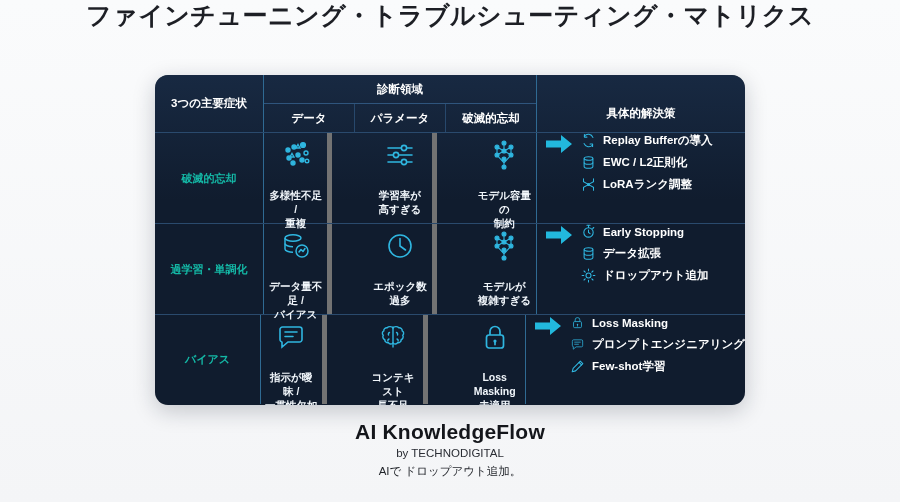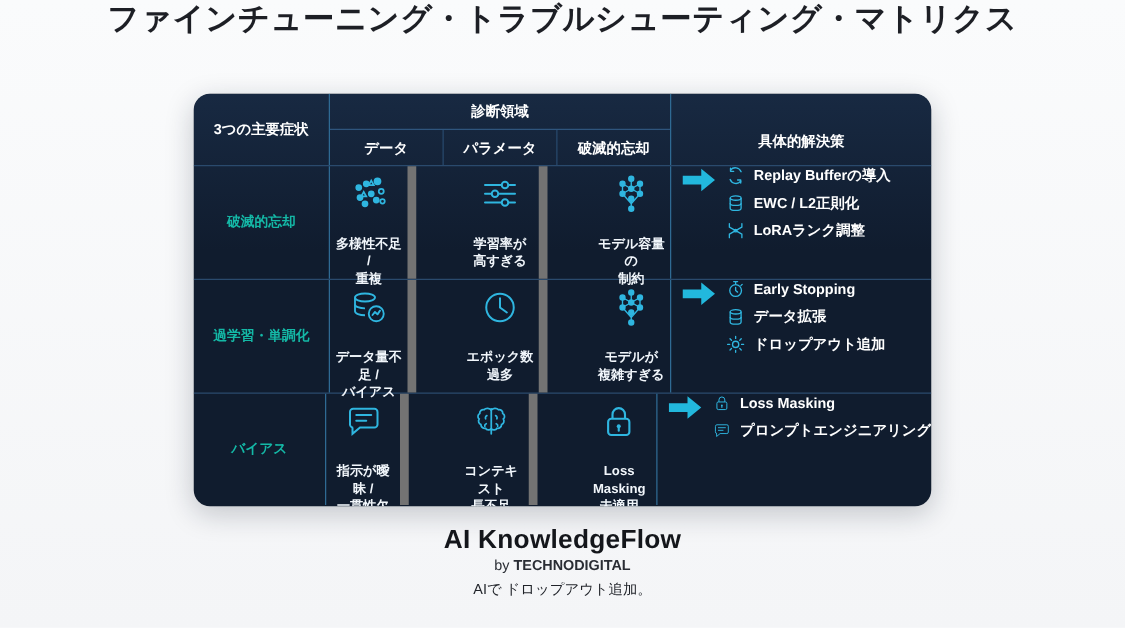--- a/index.html
+++ b/index.html
@@ -76,42 +76,42 @@
     width: 108px; display: flex; align-items: center; justify-content: center;
     font-size: 11px; font-weight: 700; color: #14b8a6; text-align: center;
     line-height: 1.3;
   }
   .diag-group { width: 272px; display: flex; }
   .cell-diag {
     flex: 1; display: flex; flex-direction: column;
     align-items: center; justify-content: flex-start; gap: 17px;
     padding: 6px 4px;
   }
-  .cell-diag + .cell-diag { border-left: 7px solid #737373; padding-left: 40px; }
+  .cell-diag + .cell-diag { border-left: 5px solid #737373; padding-left: 40px; }
   .cell-diag .lbl {
     font-size: 10.5px; font-weight: 700; color: #f1f6fb;
     text-align: center; line-height: 1.35;
   }
   .ico { width: 34px; height: 32px; display: block; }
   .ico svg { width: 100%; height: 100%; display: block; }
 
   .cell-sol { flex: 1; display: flex; align-items: flex-start; padding-left: 6px; }
   .arrow { width: 34px; flex: none; display: flex; align-items: center; justify-content: center; }
   .arrow svg { width: 28px; height: 22px; }
   .sol-list { display: flex; flex-direction: column; gap: 7px; padding-left: 4px; }
   .sol-item { display: flex; align-items: center; gap: 7px; }
   .sol-ico { width: 15px; height: 15px; flex: none; }
   .sol-ico svg { width: 100%; height: 100%; display: block; }
   .sol-txt { font-size: 11.5px; font-weight: 700; color: #ffffff; white-space: nowrap; }
 
   
   .footer { position: absolute; left: 0; right: 0; top: 420px; text-align: center; }
   .brand { font-size: 21px; font-weight: 700; color: #14161b; letter-spacing: .2px; }
   .byline { font-size: 11.5px; color: #2a2d34; margin-top: 3px; }
-  .byline b { font-weight: 700; }
+  .byline b { font-weight: 400; }
   .tagline { font-size: 11.5px; color: #1f2228; margin-top: 5px; }
 </style>
 </head>
 <body>
 
 <div class="page">
 
   <div class="title">ファインチューニング・トラブルシューティング・マトリクス</div>
 
   <div class="card">
@@ -365,20 +365,29 @@
               </div>
               <div class="sol-item">
                 <span class="sol-ico">
                   <svg viewBox="0 0 32 32" fill="none" stroke="#2fb6e0" stroke-width="1.6" stroke-linecap="round">
                     <path d="M5 8.5a2.5 2.5 0 0 1 2.5-2.5h17A2.5 2.5 0 0 1 27 8.5v10a2.5 2.5 0 0 1-2.5 2.5H13l-6 5v-5H7.5A2.5 2.5 0 0 1 5 18.5z"></path>
                     <path d="M10 11h12M10 15.5h8"></path>
                   </svg>
                 </span>
                 <span class="sol-txt">プロンプトエンジニアリング</span>
               </div>
+              <div class="sol-item">
+                <span class="sol-ico">
+                  <svg viewBox="0 0 24 24" fill="none" stroke="#2fb6e0" stroke-width="1.7" stroke-linecap="round" stroke-linejoin="round">
+                    <path d="M16.5 3.5l4 4L9 19l-5.5 1.5L5 15z"></path>
+                    <path d="M14.5 5.5l4 4"></path>
+                  </svg>
+                </span>
+                <span class="sol-txt">Few-shot学習</span>
+              </div>
             </div>
           </div>
         </div>
       </div>
 
   </div>
 
   <div class="footer">
     <div class="brand">AI KnowledgeFlow</div>
     <div class="byline">

